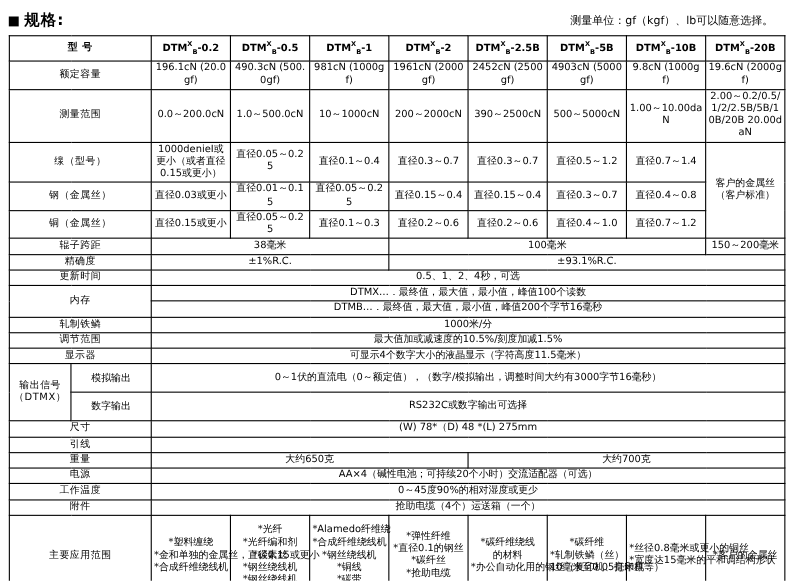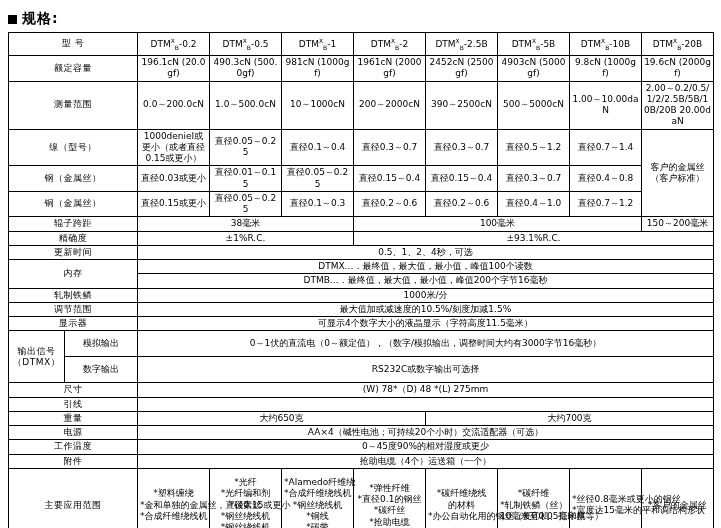--- a/index.html
+++ b/index.html
@@ -67,21 +67,21 @@
     font-size: 10px;
     letter-spacing: 0.5px;
   }
   td.subhdr {
     width: 72px;
     font-size: 9px;
     font-family: Liberation Serif, serif;
   }
   .model-hdr td {
     font-size: 10px;
-    font-weight: normal;
+    font-weight: bold;
     height: 20px;
   }
   sup.sm { font-size: 6px; vertical-align: super; }
   sub.sm { font-size: 6px; vertical-align: sub; }
   td.left {
     text-align: left;
     padding-left: 3px;
   }
   .apply-cell {
     text-align: left;
@@ -98,20 +98,21 @@
 </head>
 <body>
 
 <div class="page">
 
   <div class="title-row">
     <div class="title">
       <span class="title-marker"></span>
       <span>规格:</span>
     </div>
+    <div class="unit-note">测量单位：gf（kgf）、lb可以随意选择。</div>
   </div>
 
   <table class="spec">
     <colgroup>
       <col style="width:56px">
       <col style="width:73px">
       <col style="width:72px">
       <col style="width:72px">
       <col style="width:72px">
       <col style="width:72px">

